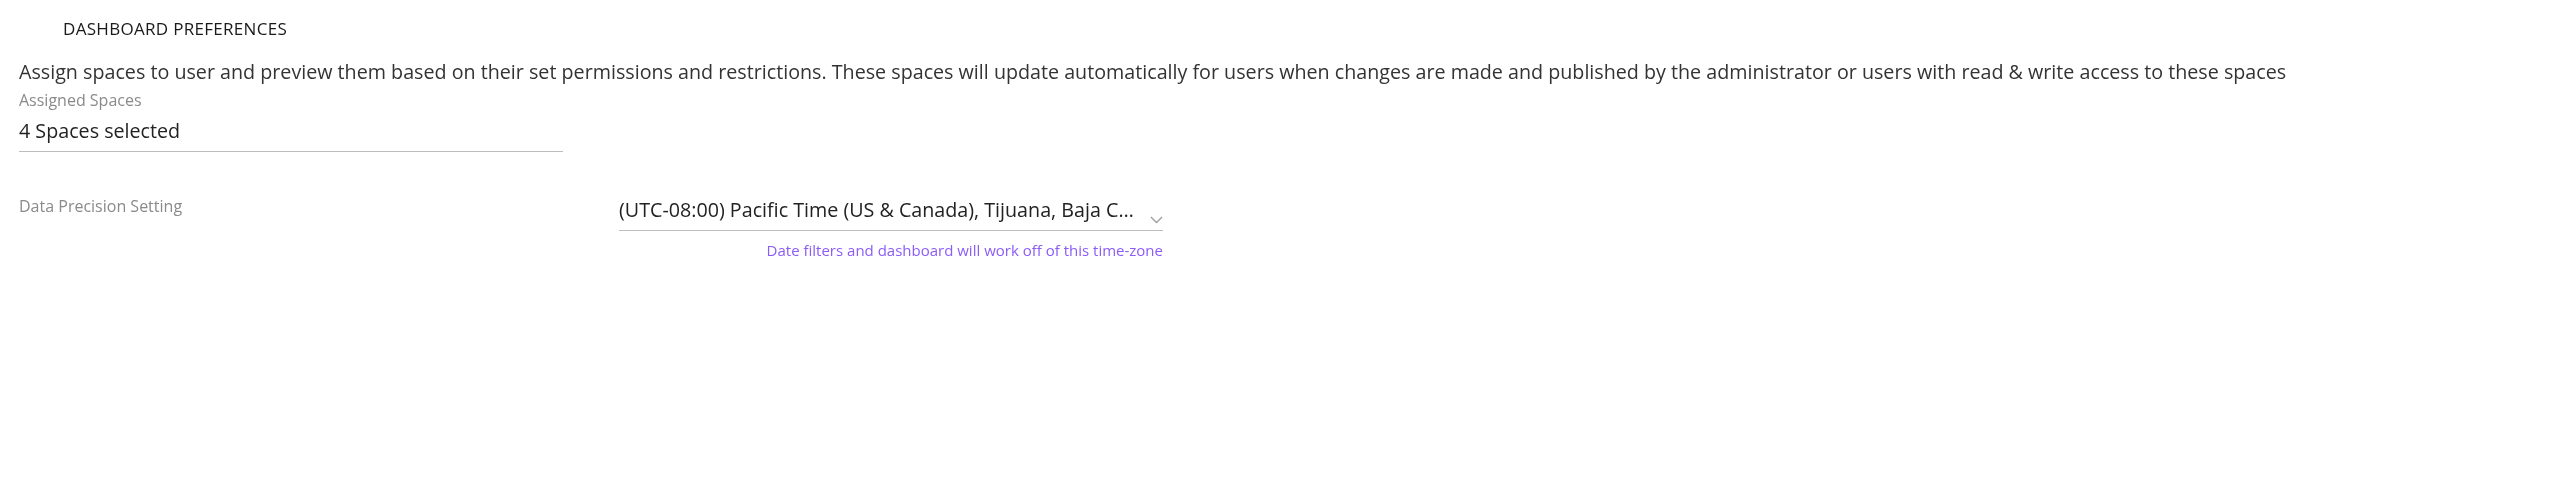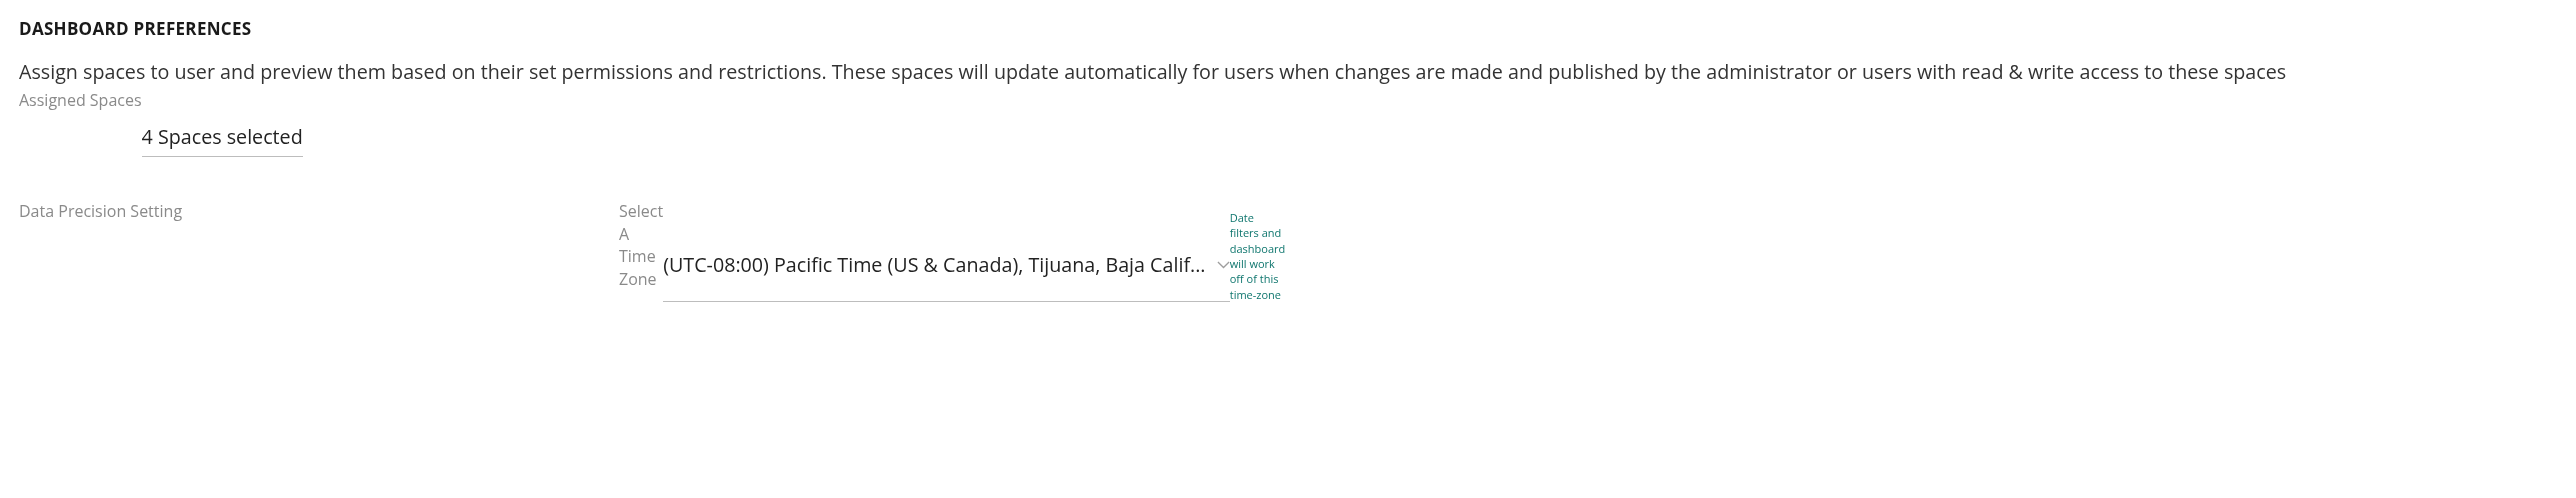--- a/index.html
+++ b/index.html
@@ -10,65 +10,66 @@
   body {
     font-family: "Open Sans", "Segoe UI", Roboto, -apple-system, BlinkMacSystemFont, sans-serif;
     color: #333;
     padding: 17px 19px;
     font-size: 19.7px;
     line-height: 1.4;
     background: #fff;
   }
   .section-title {
     font-size: 17px;
-    font-weight: 700;
+    font-weight: 400;
     letter-spacing: 0.3px;
     color: #1a1a1a;
     margin-bottom: 17px;
+    margin-left: 44px;
   }
   .description {
     font-size: 19.7px;
     color: #333;
     max-width: 2531px;
   }
   .fields-row {
     display: flex;
     gap: 56px;
     flex-wrap: wrap;
   }
   .field {
     display: inline-flex;
-    flex-direction: row;
+    flex-direction: column;
     min-width: 544px;
   }
   .field-label {
     font-size: 16px;
     color: #8a8a8a;
     margin-bottom: 3.7px;
   }
   .field-control {
     display: flex;
-    align-items: center;
+    align-items: flex-end;
     justify-content: space-between;
     border-bottom: 0.9px solid #bdbdbd;
     padding: 1.9px 0 5.6px 0;
     cursor: pointer;
-    margin-top: 32px;
   }
   .field-value {
     font-size: 19.7px;
     color: #222;
     overflow: hidden;
     text-overflow: ellipsis;
     white-space: nowrap;
   }
   .field-helper {
-    font-size: 11px;
-    color: #0f766e;
+    font-size: 15px;
+    color: #8b5cf6;
     margin-top: 9.4px;
+    text-align: right;
   }
   .dropdown-icon {
     display: inline-flex;
     align-items: center;
     margin-left: 11.2px;
     flex-shrink: 0;
   }
   .assigned-spaces {
     margin-bottom: 43px;
     min-width: 544px;
@@ -99,21 +100,20 @@
   </div>
 </div>
 
 <div class="fields-row">
 
   <div class="field precision-field">
     <div class="field-label">Data Precision Setting</div>
   </div>
 
   <div class="field timezone-field">
-    <div class="field-label">Select A Time Zone</div>
     <div class="field-control">
       <span class="field-value">(UTC-08:00) Pacific Time (US &amp; Canada), Tijuana, Baja Calif...</span>
       <span class="dropdown-icon">
         <svg width="13" height="7.5" viewBox="0 0 14 8">
             <path d="M1 1 L7 7 L13 1" fill="none" stroke="#9e9e9e" stroke-width="1.4"></path>
           </svg>
       </span>
     </div>
     <div class="field-helper">Date filters and dashboard will work off of this time-zone</div>
   </div>

